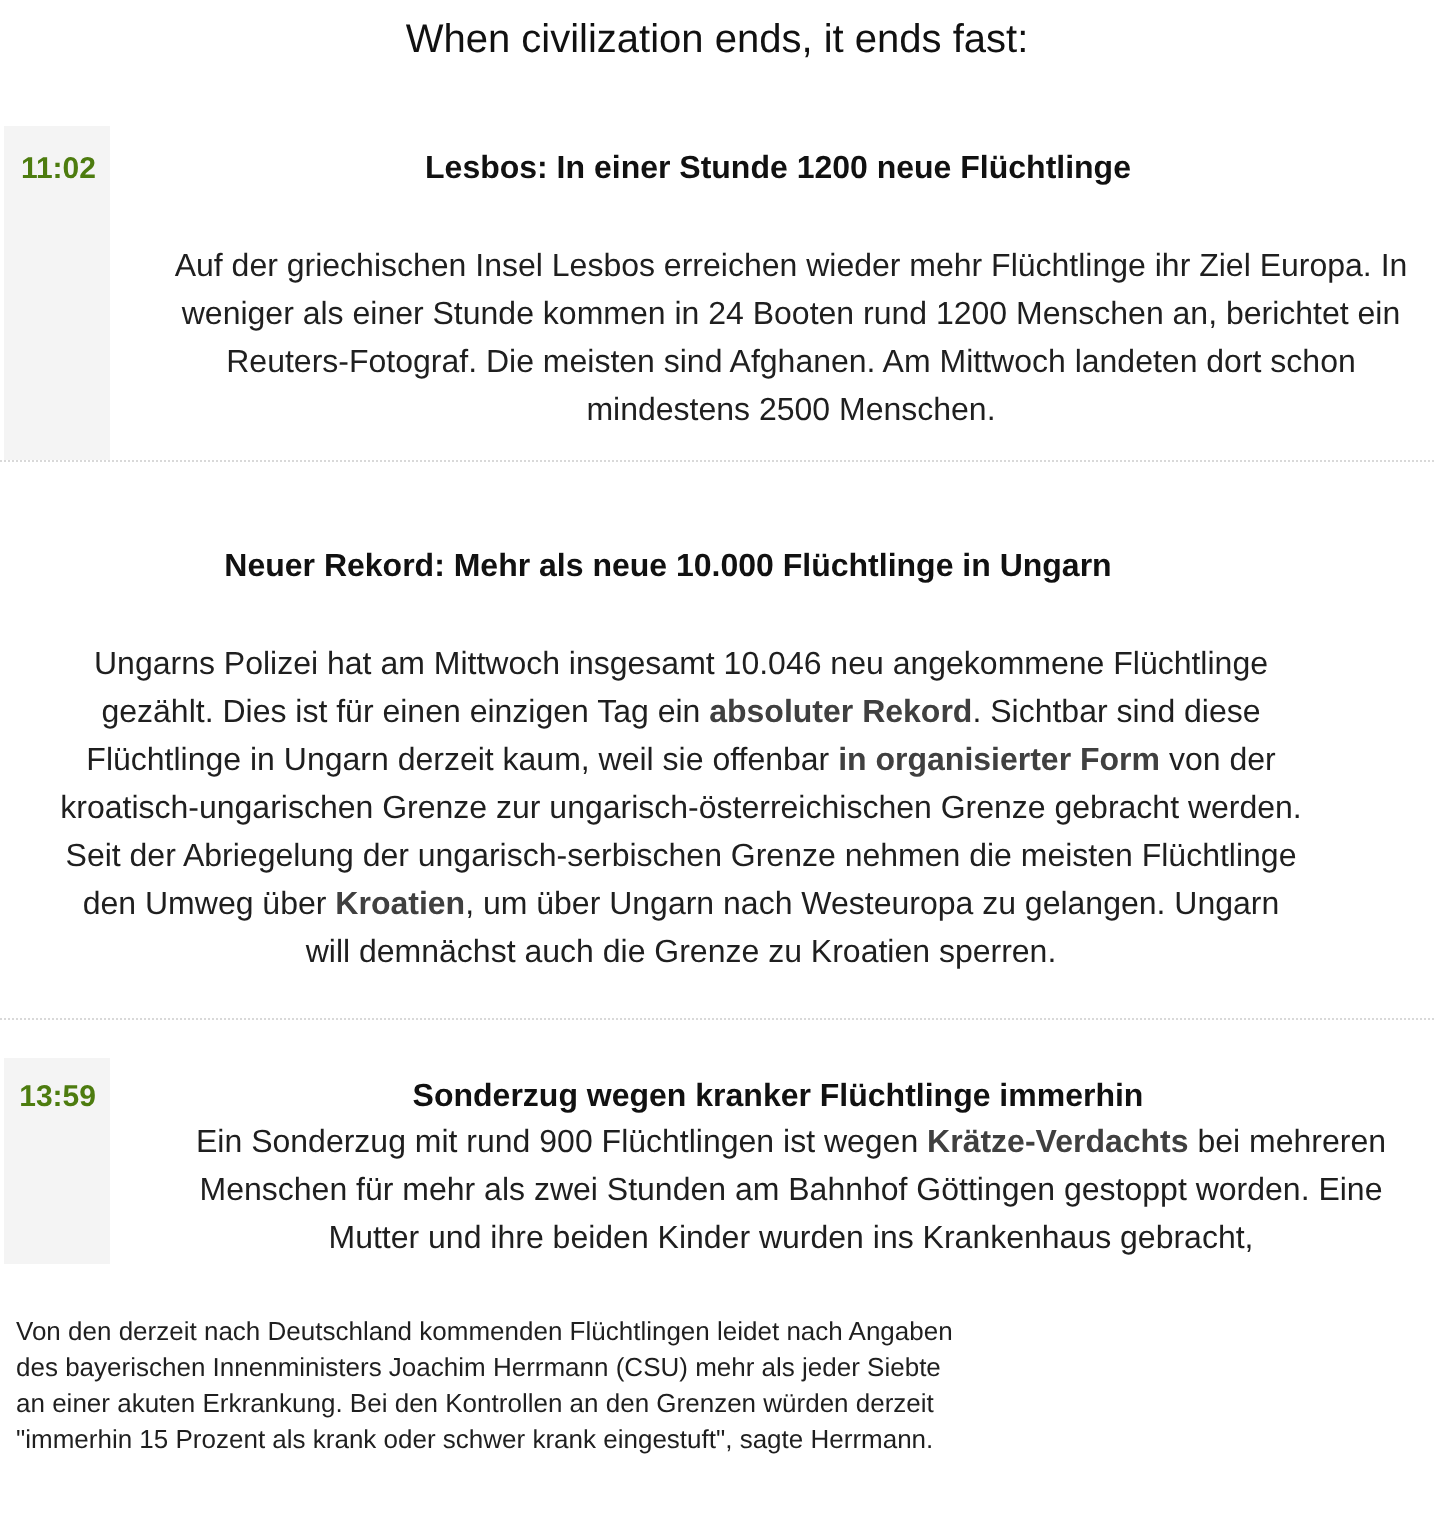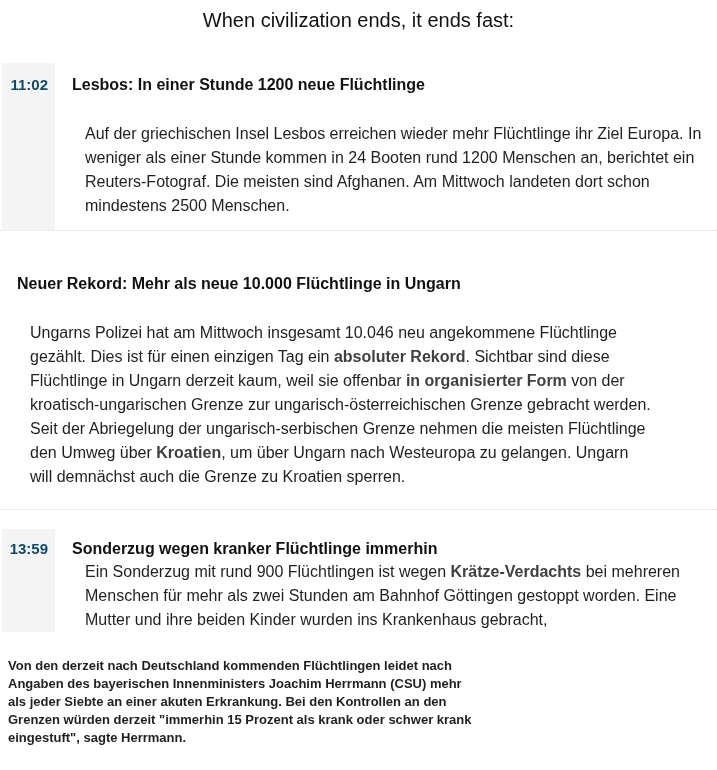--- a/index.html
+++ b/index.html
@@ -36,30 +36,31 @@
   .row-3 { margin-top: 19px; }
   .time-col {
     flex: 0 0 53px;
     width: 53px;
     margin-left: 2px;
     background: #f4f4f4;
     text-align: right;
     padding: 11px 7px 0 0;
     font-size: 15px;
     font-weight: bold;
-    color: #0c4a6e;
+    color: #4d7c0f;
     line-height: 22px;
   }
   .row-3 .time-col { padding-top: 9px; }
   .content-col {
     margin-left: 17px;
     width: 634px;
     padding-top: 11px;
     font-size: 16px;
     line-height: 24px;
+    text-align: center;
   }
   .row-3 .content-col { padding-top: 9px; }
   .row-1 .content-col { padding-bottom: 12px; }
   .row-2 .content-col { padding-bottom: 20px; }
   .headline {
     font-weight: bold;
     font-size: 16px;
     line-height: 22px;
     color: #111111;
   }
@@ -68,21 +69,20 @@
     margin-left: 13px;
   }
   .para.spaced { margin-top: 26px; }
   .para strong { font-weight: bold; color: #404040; }
   .footer-note {
     margin: 25px 0 0 8px;
     width: 472px;
     font-size: 13px;
     line-height: 18px;
     color: #1f1f1f;
-    font-weight: bold;
   }
 </style>
 </head>
 <body>
 
 <div class="page">
 
   <div class="page-title">When civilization ends, it ends fast:</div>
 
   <div class="ticker">

